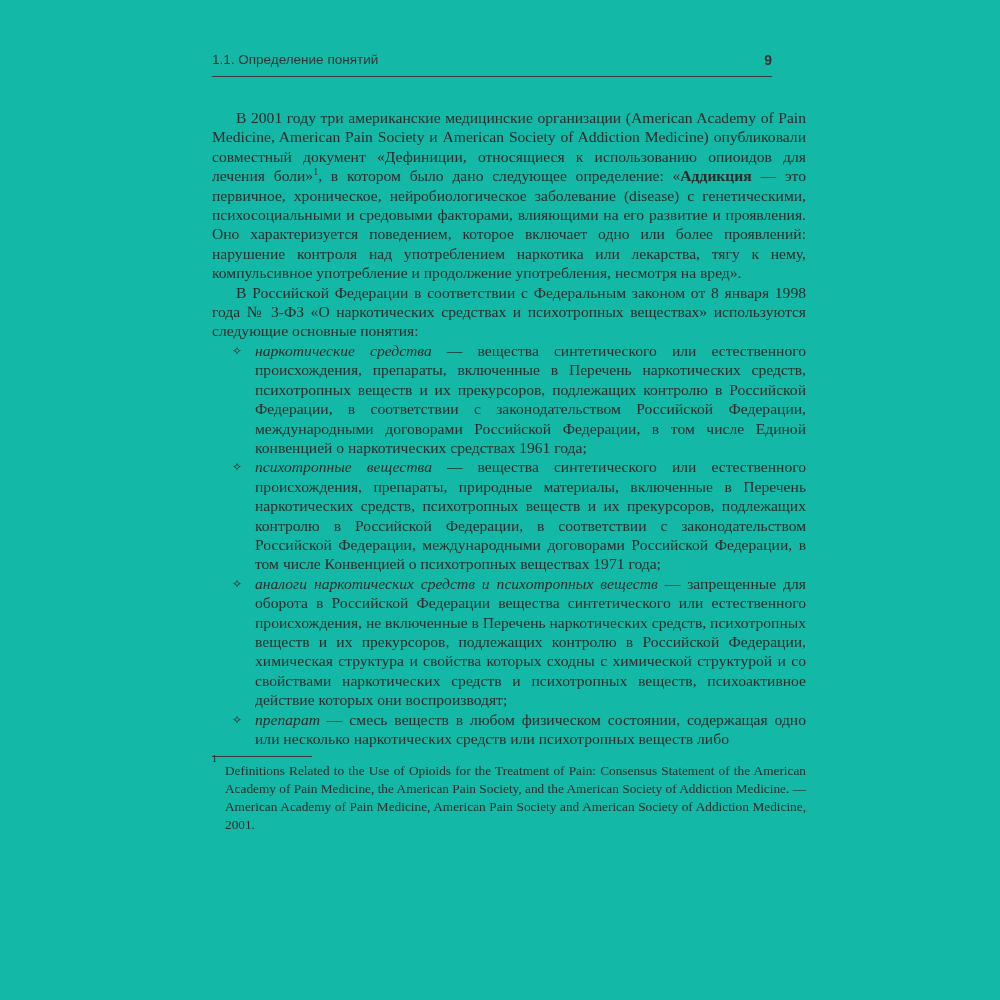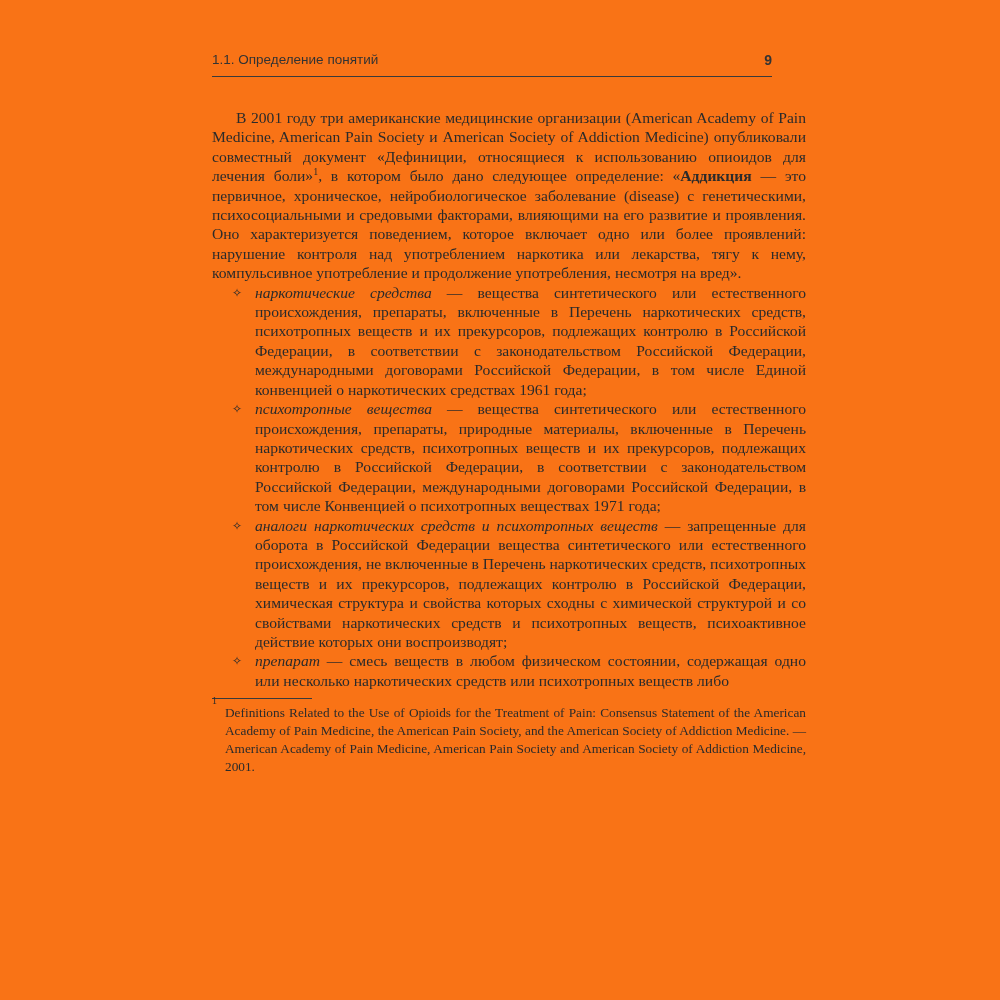--- a/index.html
+++ b/index.html
@@ -3,21 +3,21 @@
 <meta charset="utf-8">
 <style>
   * { margin: 0; padding: 0; box-sizing: border-box; }
   html, body { width: 1000px; background: #ffffff; }
   body { font-family: "Liberation Serif", serif; }
 
   .page {
     position: relative;
     width: 1000px;
     height: 1000px;
-    background: #f97316;
+    background: #14b8a6;
     overflow: hidden;
   }
 
   .content {
     position: absolute;
     left: 212px;
     top: 52px;
     width: 594px;
     color: #2b2b2b;
   }
@@ -103,20 +103,21 @@
     <header class="running-header">
       <span class="header-title">1.1. Определение понятий</span>
       <span class="page-num">9</span>
     </header>
 
     <main class="body-text">
 
 
       <p class="para indent"><span>В 2001 году три американские медицинские организации (American Academy of Pain Medicine, American Pain Society и American Society of Addiction Medicine) опубликовали совместный документ «Дефиниции, относящиеся к использованию опиоидов для лечения боли»</span><sup>1</sup><span>, в котором было дано следующее определение: «</span><span style="font-weight: bold;">Аддикция</span><span> — это первичное, хроническое, нейробиологическое заболевание (disease) с генетическими, психосоциальными и средовыми факторами, влияющими на его развитие и проявления. Оно характеризуется поведением, которое включает одно или более проявлений: нарушение контроля над употреблением наркотика или лекарства, тягу к нему, компульсивное употребление и продолжение употребления, несмотря на вред».</span></p>
 
+      <p class="para indent"><span>В Российской Федерации в соответствии с Федеральным законом от 8 января 1998 года № 3-ФЗ «О наркотических средствах и психотропных веществах» используются следующие основные понятия:</span></p>
 
       <ul class="def-list">
         <li class="list-item">
           <span class="bullet">✧</span>
           <span class="li-text"><span style="font-style: italic;">наркотические средства</span><span> — вещества синтетического или естественного происхождения, препараты, включенные в Перечень наркотических средств, психотропных веществ и их прекурсоров, подлежащих контролю в Российской Федерации, в соответствии с законодательством Российской Федерации, международными договорами Российской Федерации, в том числе Единой конвенцией о наркотических средствах 1961 года;</span></span>
         </li>
         <li class="list-item">
           <span class="bullet">✧</span>
           <span class="li-text"><span style="font-style: italic;">психотропные вещества</span><span> — вещества синтетического или естественного происхождения, препараты, природные материалы, включенные в Перечень наркотических средств, психотропных веществ и их прекурсоров, подлежащих контролю в Российской Федерации, в соответствии с законодательством Российской Федерации, международными договорами Российской Федерации, в том числе Конвенцией о психотропных веществах 1971 года;</span></span>
         </li>

